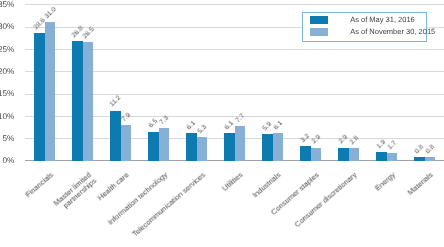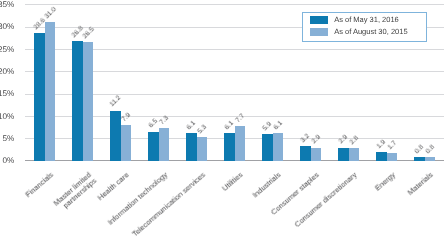--- a/index.html
+++ b/index.html
@@ -14,21 +14,21 @@
   .bar{position:absolute;}
   .dlabel{position:absolute;font-size:6.6px;color:#3f3f41;white-space:nowrap;
           transform-origin:0% 100%;transform:rotate(-45deg) translateZ(0);line-height:6.6px;}
   .xlabel{position:absolute;font-size:7.5px;color:#4d4d4f;white-space:nowrap;
           transform-origin:right top;transform:rotate(-41deg) translateZ(0);
           line-height:8.3px;text-align:right;right:auto;}
   .xlabel-anchor{position:absolute;width:0;height:0;}
   .xlabel-anchor > .xlabel{right:0;top:0;}
 
   #legend{position:absolute;border:1px solid #7fb4dc;background:#fff;}
-  .legrow{position:absolute;display:flex;align-items:center;}
+  .legrow{position:absolute;display:flex;align-items:center;gap:16px;}
   .legsw{width:18.2px;height:7.7px;}
   .legtxt{font-size:7.5px;color:#404040;margin-left:6.4px;line-height:8px;white-space:nowrap;transform:translateZ(0);}
 </style>
 </head>
 <body>
 
 <div id="chart">
   <div id="grid-layer">
       <div class="axisline" style="left: 24.5px; width: 419.5px; top: 160px;"></div>
       <div class="gridline" style="left: 24.5px; width: 419.5px; top: 138.286px;"></div>
@@ -132,16 +132,16 @@
         <div class="xlabel"><span>Materials</span></div>
       </div>
     </div>
   <div id="legend" style="left: 302px; top: 11.5px; width: 123px; height: 28px;">
     <div class="legrow" id="legrow0" style="left: 6.6px; top: 3.8px;">
       <span class="legsw" id="legsw0" style="background: rgb(13, 122, 176);"></span>
       <span class="legtxt">As of May 31, 2016</span>
     </div>
     <div class="legrow" id="legrow1" style="left: 6.6px; top: 15.7px;">
       <span class="legsw" id="legsw1" style="background: rgb(135, 176, 214);"></span>
-      <span class="legtxt">As of August 30, 2015</span>
+      <span class="legtxt">As of November 30, 2015</span>
     </div>
   </div>
 </div>
 
 </body></html>

